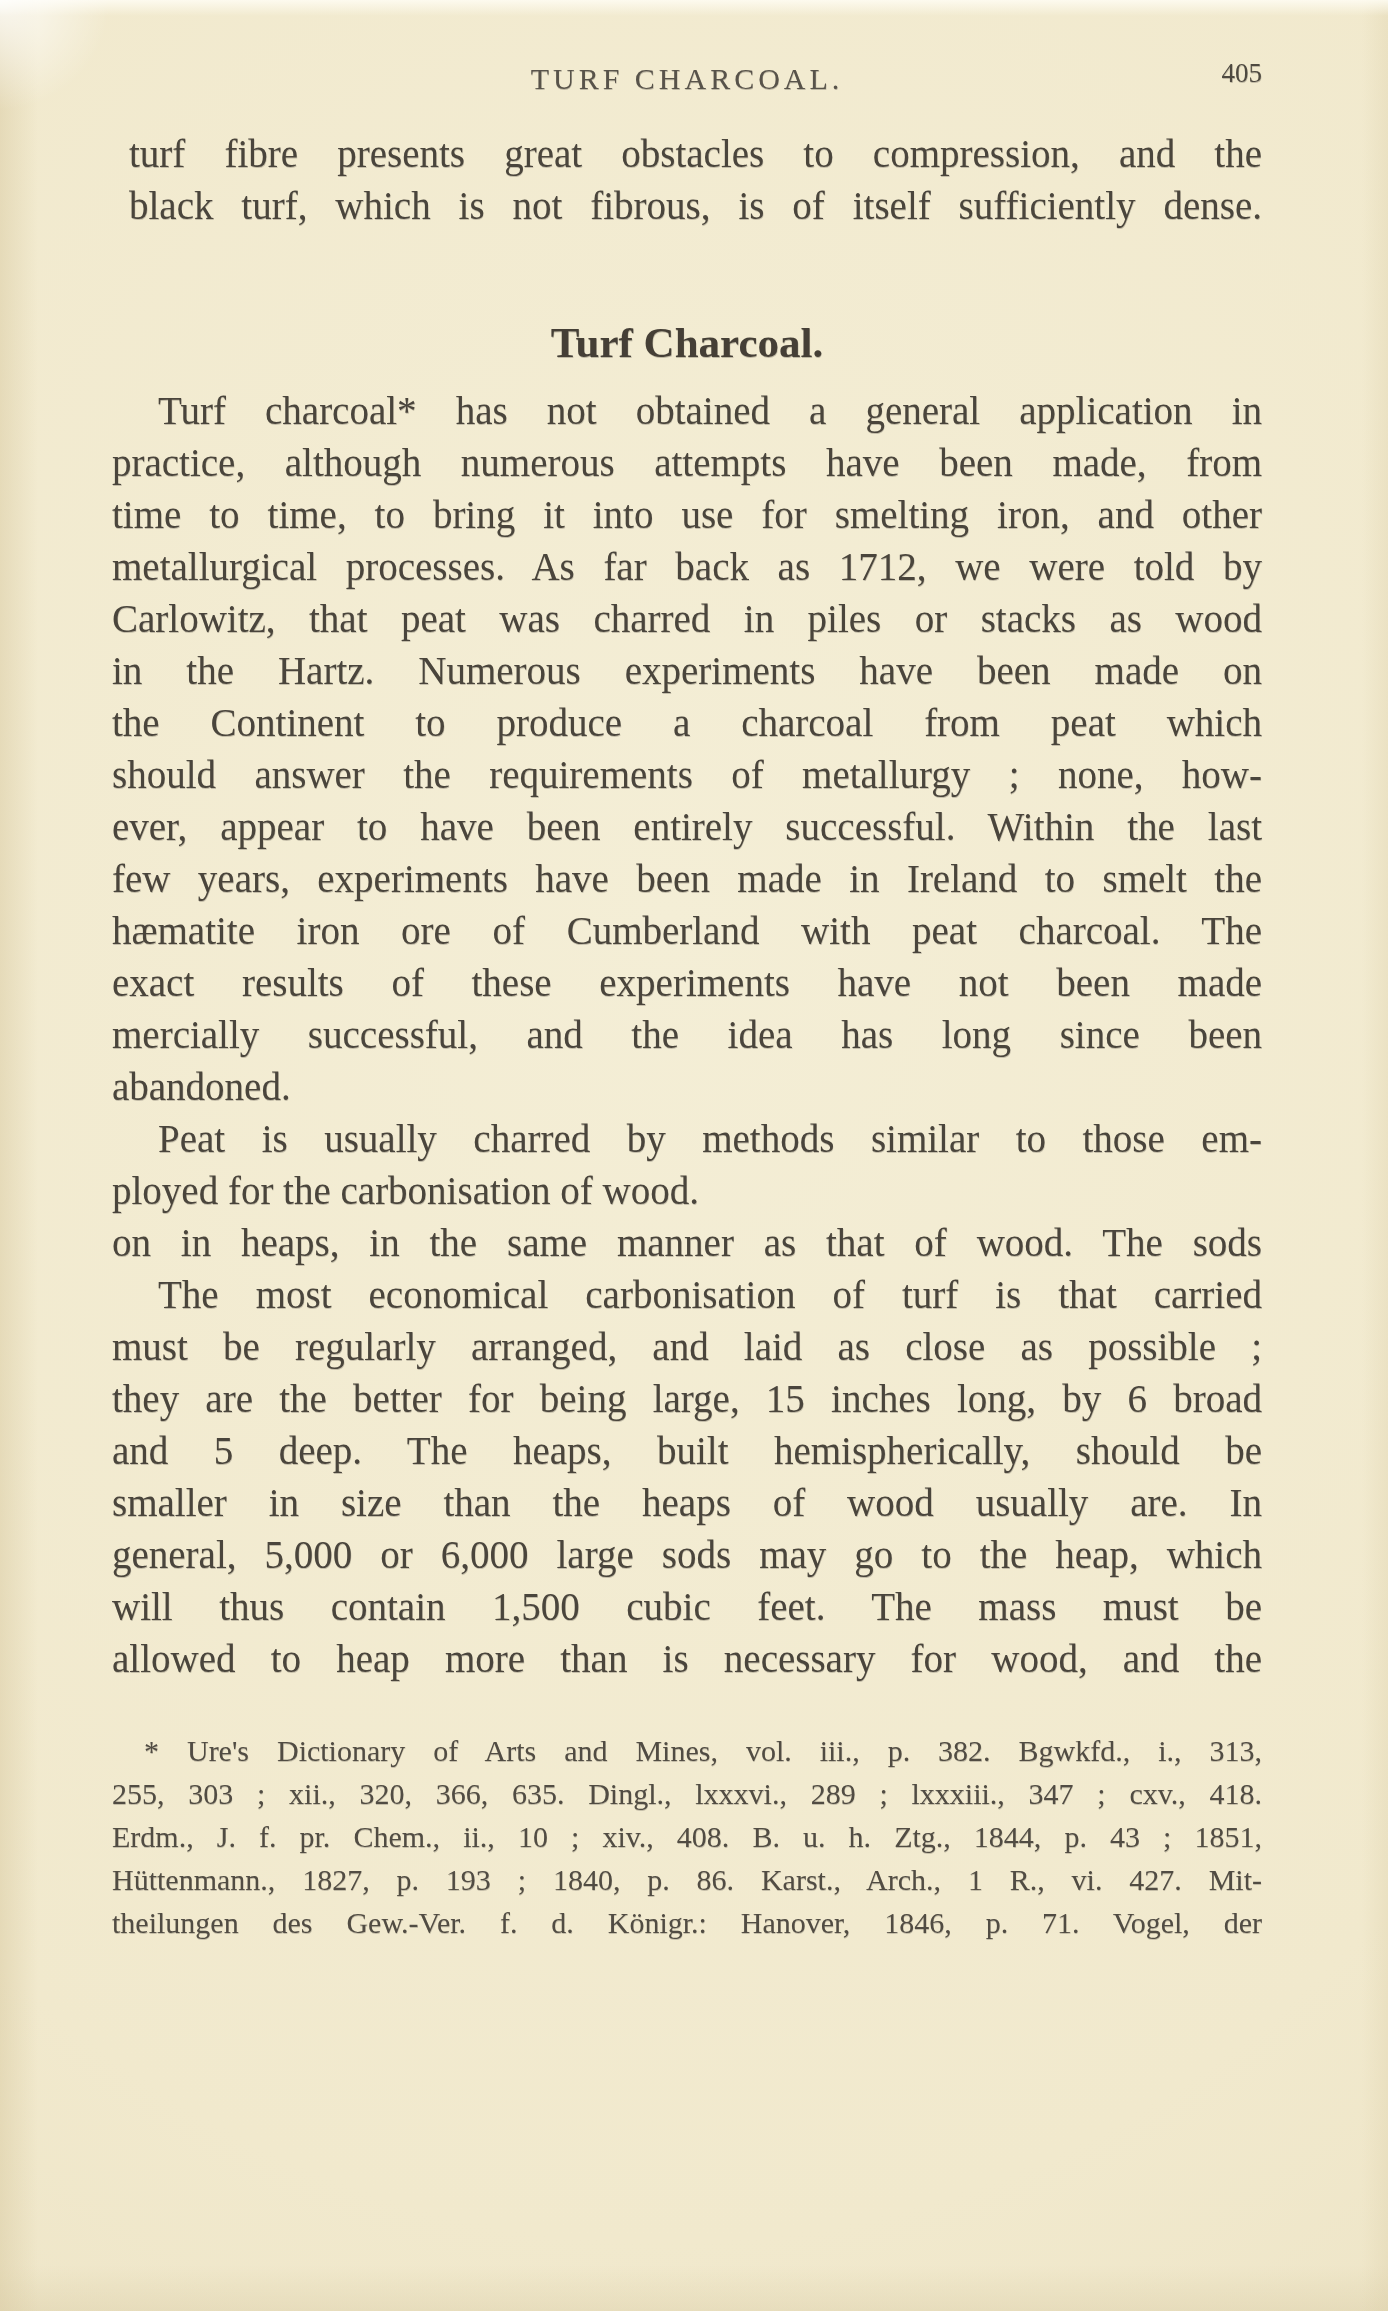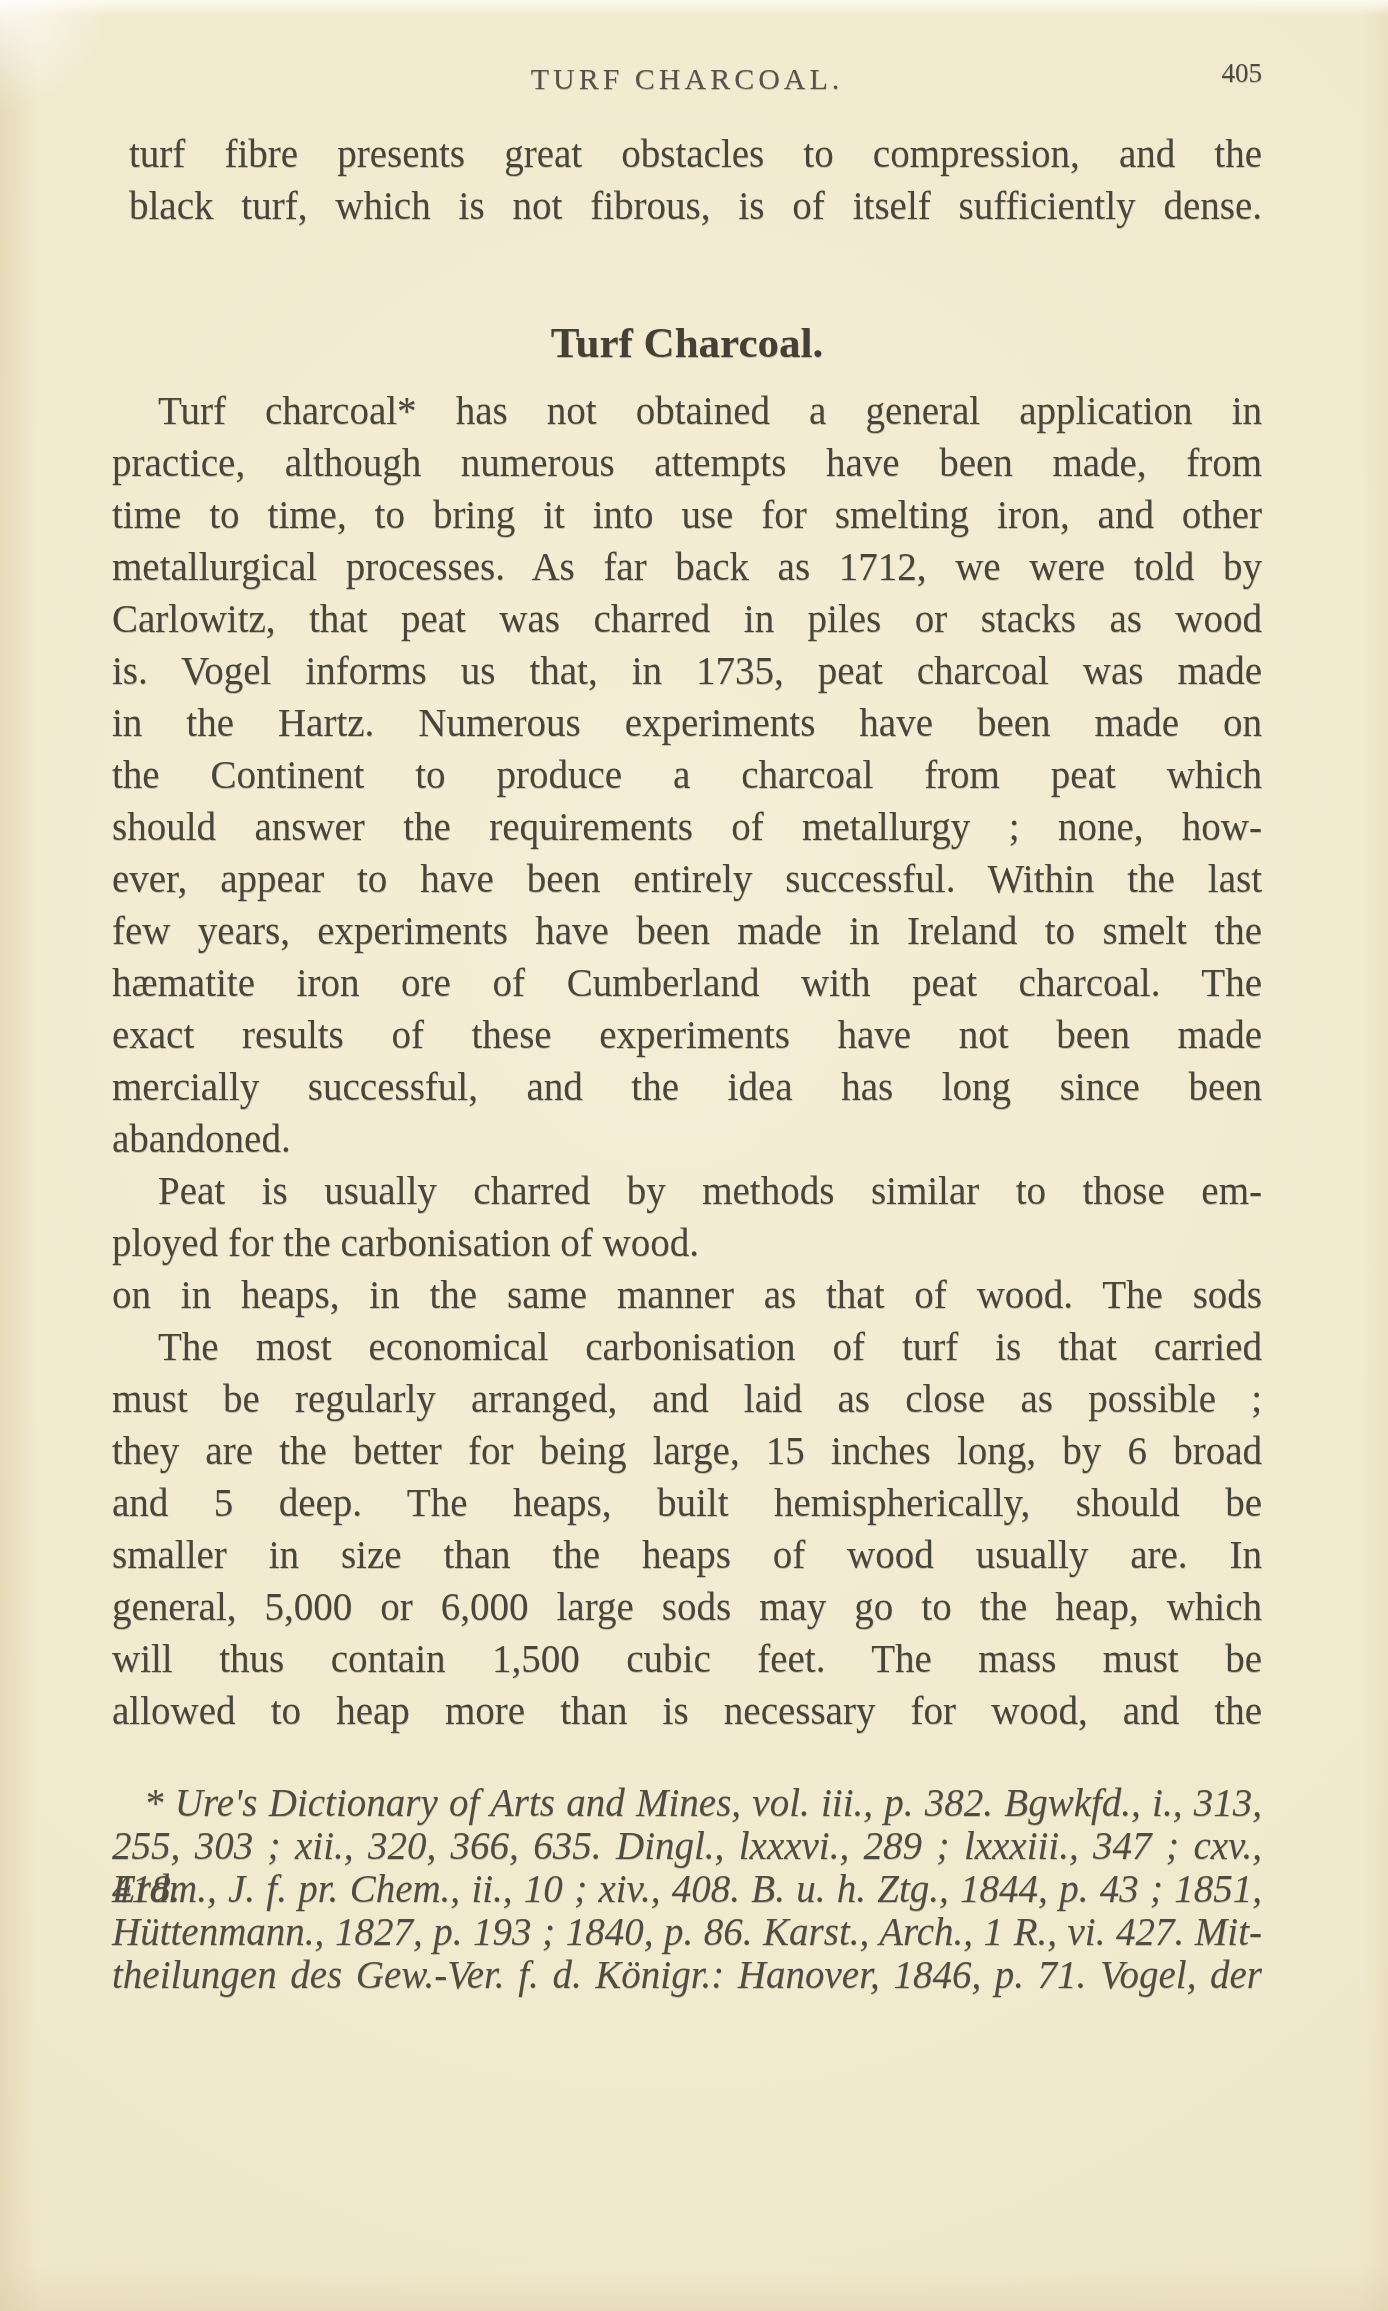--- a/index.html
+++ b/index.html
@@ -73,25 +73,24 @@
     font-size: 43px;
     line-height: 52px;
     font-weight: bold;
     text-align: center;
     color: #453f36;
     text-shadow: 0.4px 0.6px 0.6px rgba(69,63,54,0.3);
   }
   #body-paragraphs { margin-top: 16px; }
   #footnote {
     margin-top: 44px;
-    font-size: 39px;
+    font-size: 30px;
     line-height: 43px;
     color: #514c43;
     text-shadow: 0.3px 0.5px 0.5px rgba(81,76,67,0.28);
-    font-style: italic;
   }
   #footnote .line { height: 43px; }
   #footnote .line.indent { padding-left: 32px; }
 </style>
 </head>
 <body>
 
 <div class="page" style="--paper: #f1ead0; --ink: #4a453c;">
   <div class="content">
 
@@ -109,21 +108,20 @@
 
     <h2 class="section-heading">Turf Charcoal.</h2>
 
     <section class="body-text" id="body-paragraphs">
         <div class="para">
           <div class="line indent">Turf charcoal* has not obtained a general application in</div>
           <div class="line">practice, although numerous attempts have been made, from</div>
           <div class="line">time to time, to bring it into use for smelting iron, and other</div>
           <div class="line">metallurgical processes. As far back as 1712, we were told by</div>
           <div class="line">Carlowitz, that peat was charred in piles or stacks as wood</div>
-          <div class="line">is. Vogel informs us that, in 1735, peat charcoal was made</div>
           <div class="line">in the Hartz. Numerous experiments have been made on</div>
           <div class="line">the Continent to produce a charcoal from peat which</div>
           <div class="line">should answer the requirements of metallurgy ; none, how-</div>
           <div class="line">ever, appear to have been entirely successful. Within the last</div>
           <div class="line">few years, experiments have been made in Ireland to smelt the</div>
           <div class="line">hæmatite iron ore of Cumberland with peat charcoal. The</div>
           <div class="line">exact results of these experiments have not been made</div>
           <div class="line">mercially successful, and the idea has long since been</div>
           <div class="line short">abandoned.</div>
         </div>

